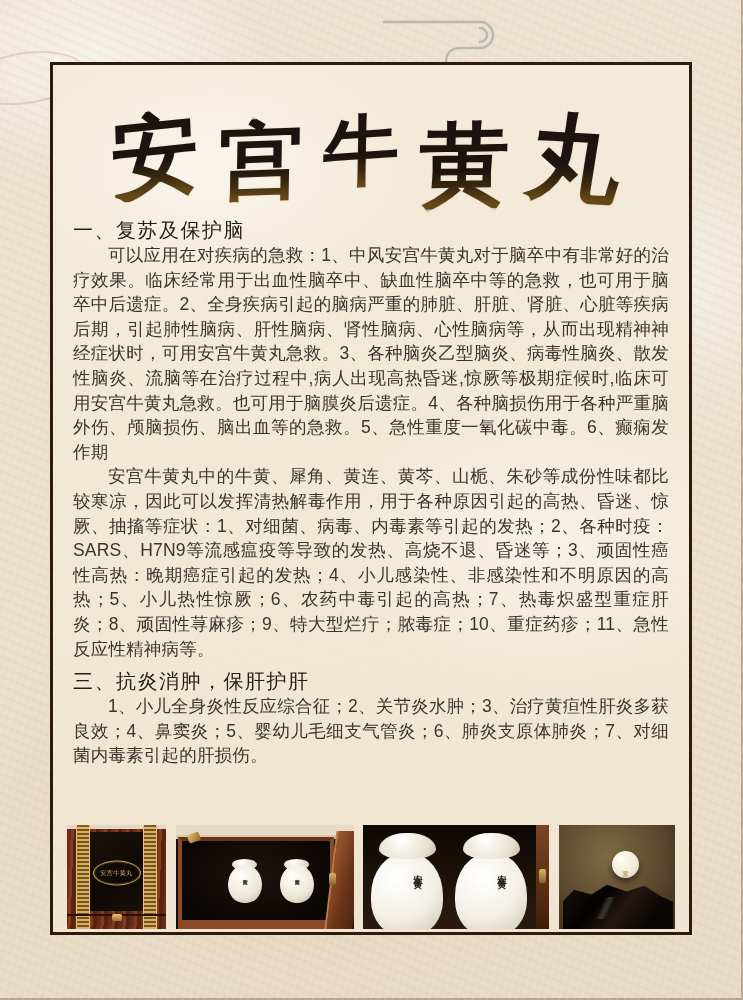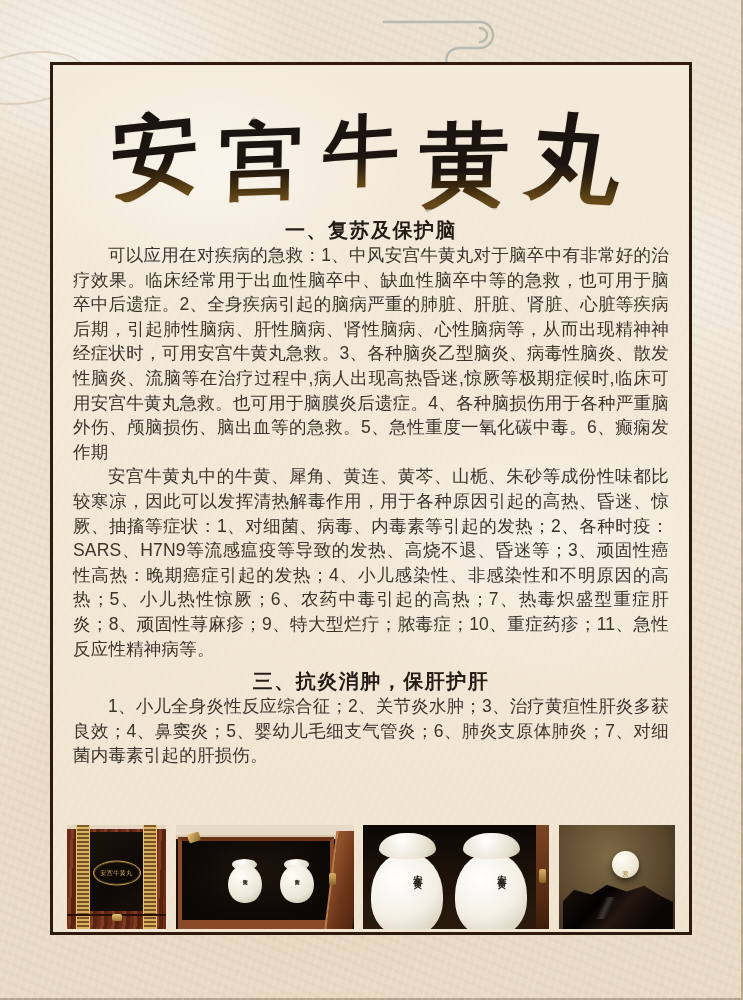--- a/index.html
+++ b/index.html
@@ -58,22 +58,22 @@
   .cal.c1{font-size:84px;transform:translateY(-4px) rotate(-2deg) skewX(-3deg);}
   .cal.c2{font-size:76px;transform:translateY(-18px) rotate(-4deg) skewX(-5deg);}
   .cal.c3{font-size:90px;transform:translateY(2px) rotate(-1deg) skewX(-3deg);}
   .cal.c4{font-size:94px;transform:translateY(-2px) rotate(3deg) skewX(-6deg);}
 
   .main-heading{
     margin:6px 0 0;color:#d2261c;font-weight:bold;
     font-size:27px;line-height:34px;letter-spacing:1px;
   }
   .sec-heading{
-    margin:11px 0 0;color:#241d16;font-weight:bold;
-    font-size:20px;line-height:25px;letter-spacing:1.5px;text-align:center;
+    margin:11px 0 0;color:#241d16;font-weight:normal;
+    font-size:20px;line-height:25px;letter-spacing:1.5px;
   }
   .sec-heading.tight{margin-top:8px;}
   .para{
     margin:0;color:#3a342d;
     font-size:17.5px;line-height:24.6px;letter-spacing:.2px;
     text-align:justify;text-justify:inter-ideograph;
   }
   .para.indent{text-indent:2em;}
 
   

